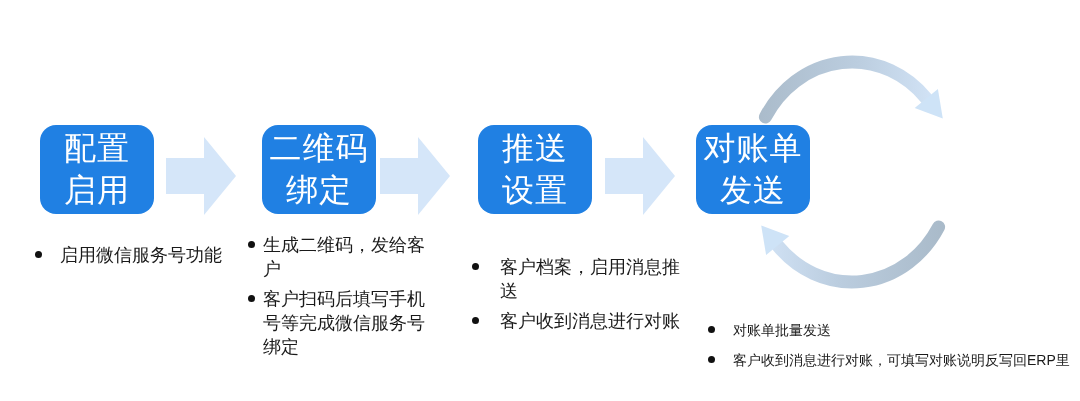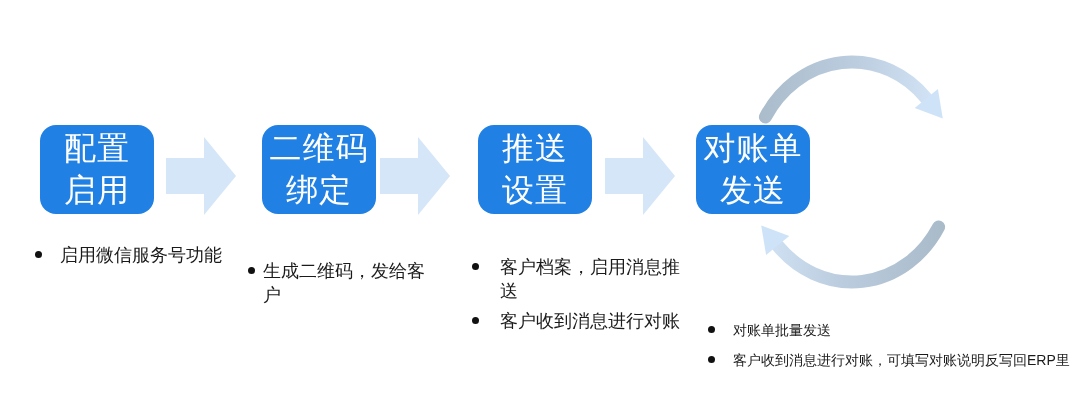--- a/index.html
+++ b/index.html
@@ -13,21 +13,21 @@
   }
   .flow-arrow{position:absolute;top:137px;width:70px;height:78px;}
 
   .note-list{position:absolute;list-style:none;margin:0;padding:0;color:#1a1a1a;font-size:18px;}
   .note-list li{position:relative;margin-bottom:6px;}
   .dot{position:absolute;left:0;top:8px;width:7px;height:7px;border-radius:50%;background:#111111;display:block;}
   .note-text{display:inline-block;line-height:24px;}
 
   .list-1{left:35px;top:243px;width:200px;}
   .list-1 .note-text{padding-left:25px;width:166px;}
-  .list-2{left:248px;top:259px;width:185px;}
+  .list-2{left:248px;top:233px;width:185px;}
   .list-2 .note-text{padding-left:15px;width:162px;}
   .list-3{left:472px;top:255px;width:225px;}
   .list-3 .note-text{padding-left:28px;width:190px;}
   .list-4{left:708px;top:318px;width:420px;font-size:14px;}
   .list-4 .note-text{padding-left:25px;width:390px;}
 
   .cycle-svg{position:absolute;left:690px;top:40px;width:320px;height:270px;}
 </style>
 </head>
 <body>
@@ -77,20 +77,24 @@
       <span class="dot"></span>
       <span class="note-text">启用微信服务号功能</span>
     </li>
   </ul>
 
   <ul class="note-list list-2">
     <li>
       <span class="dot"></span>
       <span class="note-text">生成二维码，发给客户</span>
     </li>
+    <li>
+      <span class="dot"></span>
+      <span class="note-text">客户扫码后填写手机号等完成微信服务号绑定</span>
+    </li>
   </ul>
 
   <ul class="note-list list-3">
     <li>
       <span class="dot"></span>
       <span class="note-text">客户档案，启用消息推送</span>
     </li>
     <li>
       <span class="dot"></span>
       <span class="note-text">客户收到消息进行对账</span>

